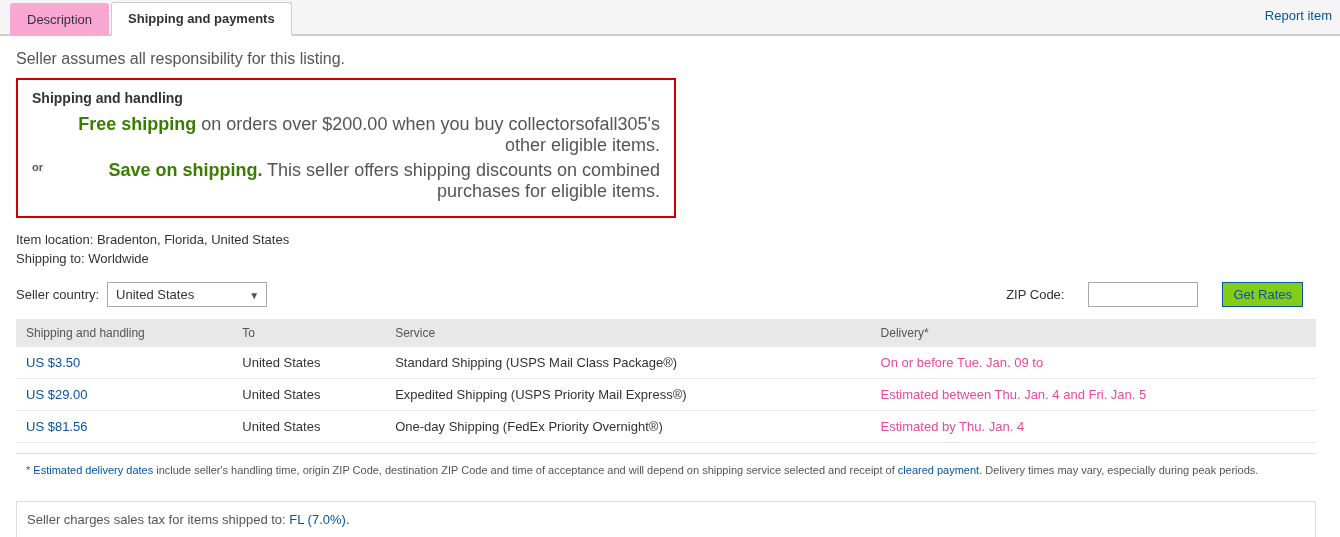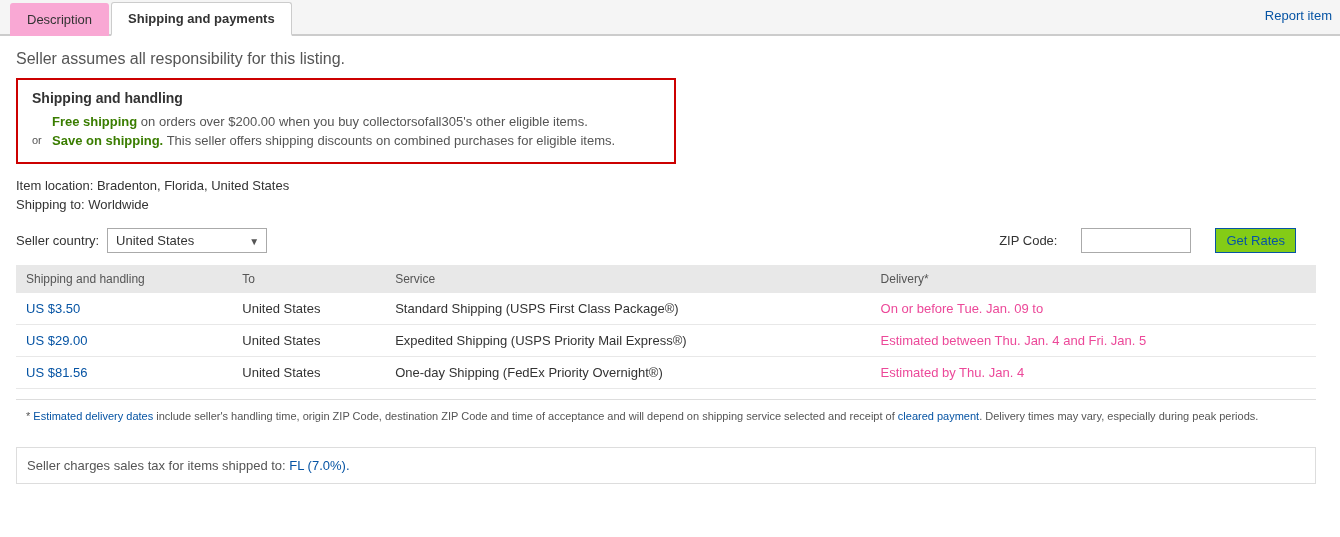--- a/index.html
+++ b/index.html
@@ -79,24 +79,26 @@
       display: flex;
       align-items: flex-start;
       margin-bottom: 4px;
     }
     .promo-or {
       font-size: 11px;
       color: #555;
       margin-right: 6px;
       margin-top: 1px;
       min-width: 14px;
+      font-weight: bold;
     }
     .promo-text {
-      font-size: 13px;
-      color: #555;
+      font-size: 18px;
+      color: #555;
+      text-align: right;
     }
     .promo-green {
       color: #3a7d00;
       font-weight: bold;
     }
 
     
     .item-info {
       font-size: 13px;
       color: #555;
@@ -141,21 +143,21 @@
       font-size: 10px;
       color: #555;
     }
 
     
     .zip-area {
       margin-left: auto;
       display: flex;
       align-items: center;
       gap: 24px;
-      margin-right: 20px;
+      margin-right: 13px;
     }
     .zip-label {
       font-size: 13px;
       color: #333;
     }
     .zip-input {
       border: 1px solid #aaa;
       padding: 4px 6px;
       font-size: 13px;
       width: 110px;
@@ -319,21 +321,21 @@
           <th>Shipping and handling</th>
           <th>To</th>
           <th>Service</th>
           <th>Delivery*</th>
         </tr>
       </thead>
       <tbody id="shipping-table-body">
       <tr>
         <td class="price">US $3.50</td>
         <td>United States</td>
-        <td>Standard Shipping (USPS First Class Package®)</td>
+        <td>Standard Shipping (USPS Mail Class Package®)</td>
         <td class="delivery">On or before Tue. Jan. 09 to</td>
       </tr>
           <tr>
         <td class="price">US $29.00</td>
         <td>United States</td>
         <td>Expedited Shipping (USPS Priority Mail Express®)</td>
         <td class="delivery">Estimated between Thu. Jan. 4 and Fri. Jan. 5</td>
       </tr>
           <tr>
         <td class="price">US $81.56</td>

